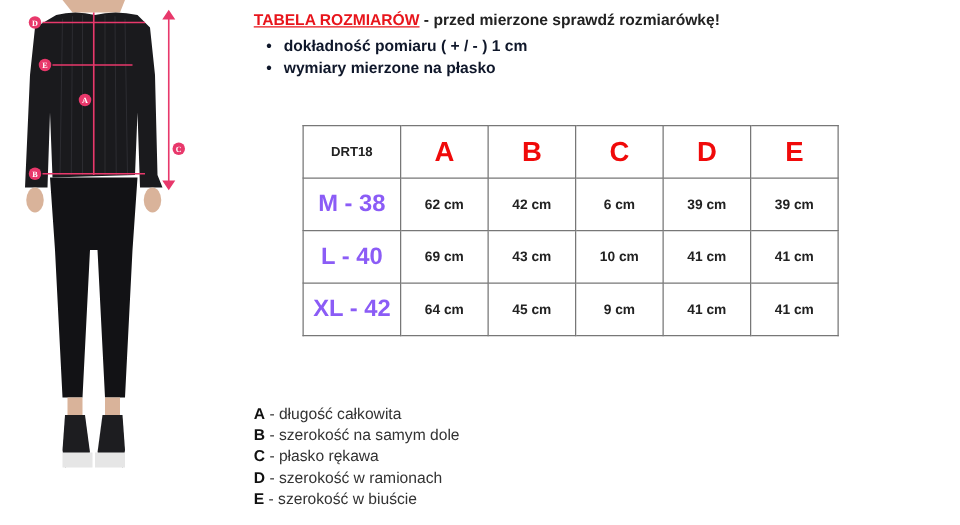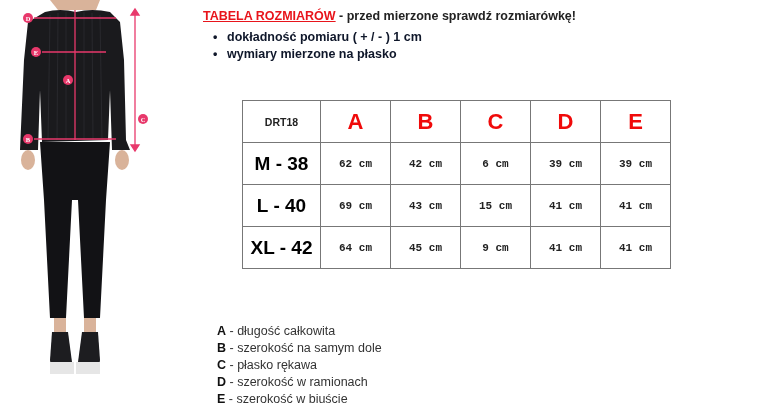--- a/index.html
+++ b/index.html
@@ -17,25 +17,25 @@
     .bullets li { height: 17px; line-height: 17px; position: relative; padding-left: 14px; }
     .bullets li::before { content: "\2022"; position: absolute; left: 0; top: 0; font-weight: bold; }
 
     
     .size-table { position: absolute; left: 242px; top: 100px; border-collapse: collapse; }
     .size-table td { border: 1px solid #777; text-align: center; vertical-align: middle; height: 42px; }
     .size-table td.first { width: 78px; margin-top: 16px; }
     .size-table td.col { width: 70px; }
     .size-table .code { font-size: 10.5px; font-weight: bold; color: #222; }
     .size-table .letter { font-size: 22px; font-weight: bold; color: #f00a0a; }
-    .size-table .size { font-size: 19px; font-weight: bold; color: #000000; }
-    .size-table .val { font-size: 11px; font-weight: bold; color: #222; font-family: Liberation Mono, monospace; }
+    .size-table .size { font-size: 19px; font-weight: bold; color: #8b5cf6; }
+    .size-table .val { font-size: 11px; font-weight: bold; color: #222; }
 
     
-    .legend { position: absolute; left: 217px; top: 323px; list-style: none; font-size: 12.5px; color: #333; }
+    .legend { position: absolute; left: 203px; top: 323px; list-style: none; font-size: 12.5px; color: #333; }
     .legend li { height: 17px; line-height: 17px; }
     .legend .key { font-weight: bold; color: #111; }
   </style>
 </head>
 <body>
 
 <div class="figure">
   <svg viewBox="0 0 165 420">
 
     <path d="M50 0 L100 0 L96 10 L58 10 Z" fill="#d9b39a"></path>
@@ -117,21 +117,21 @@
     <td class="val">62 cm</td>
     <td class="val">42 cm</td>
     <td class="val">6 cm</td>
     <td class="val">39 cm</td>
     <td class="val">39 cm</td>
   </tr>
   <tr>
     <td class="first size">L - 40</td>
     <td class="val">69 cm</td>
     <td class="val">43 cm</td>
-    <td class="val">15 cm</td>
+    <td class="val">10 cm</td>
     <td class="val">41 cm</td>
     <td class="val">41 cm</td>
   </tr>
   <tr>
     <td class="first size">XL - 42</td>
     <td class="val">64 cm</td>
     <td class="val">45 cm</td>
     <td class="val">9 cm</td>
     <td class="val">41 cm</td>
     <td class="val">41 cm</td>

